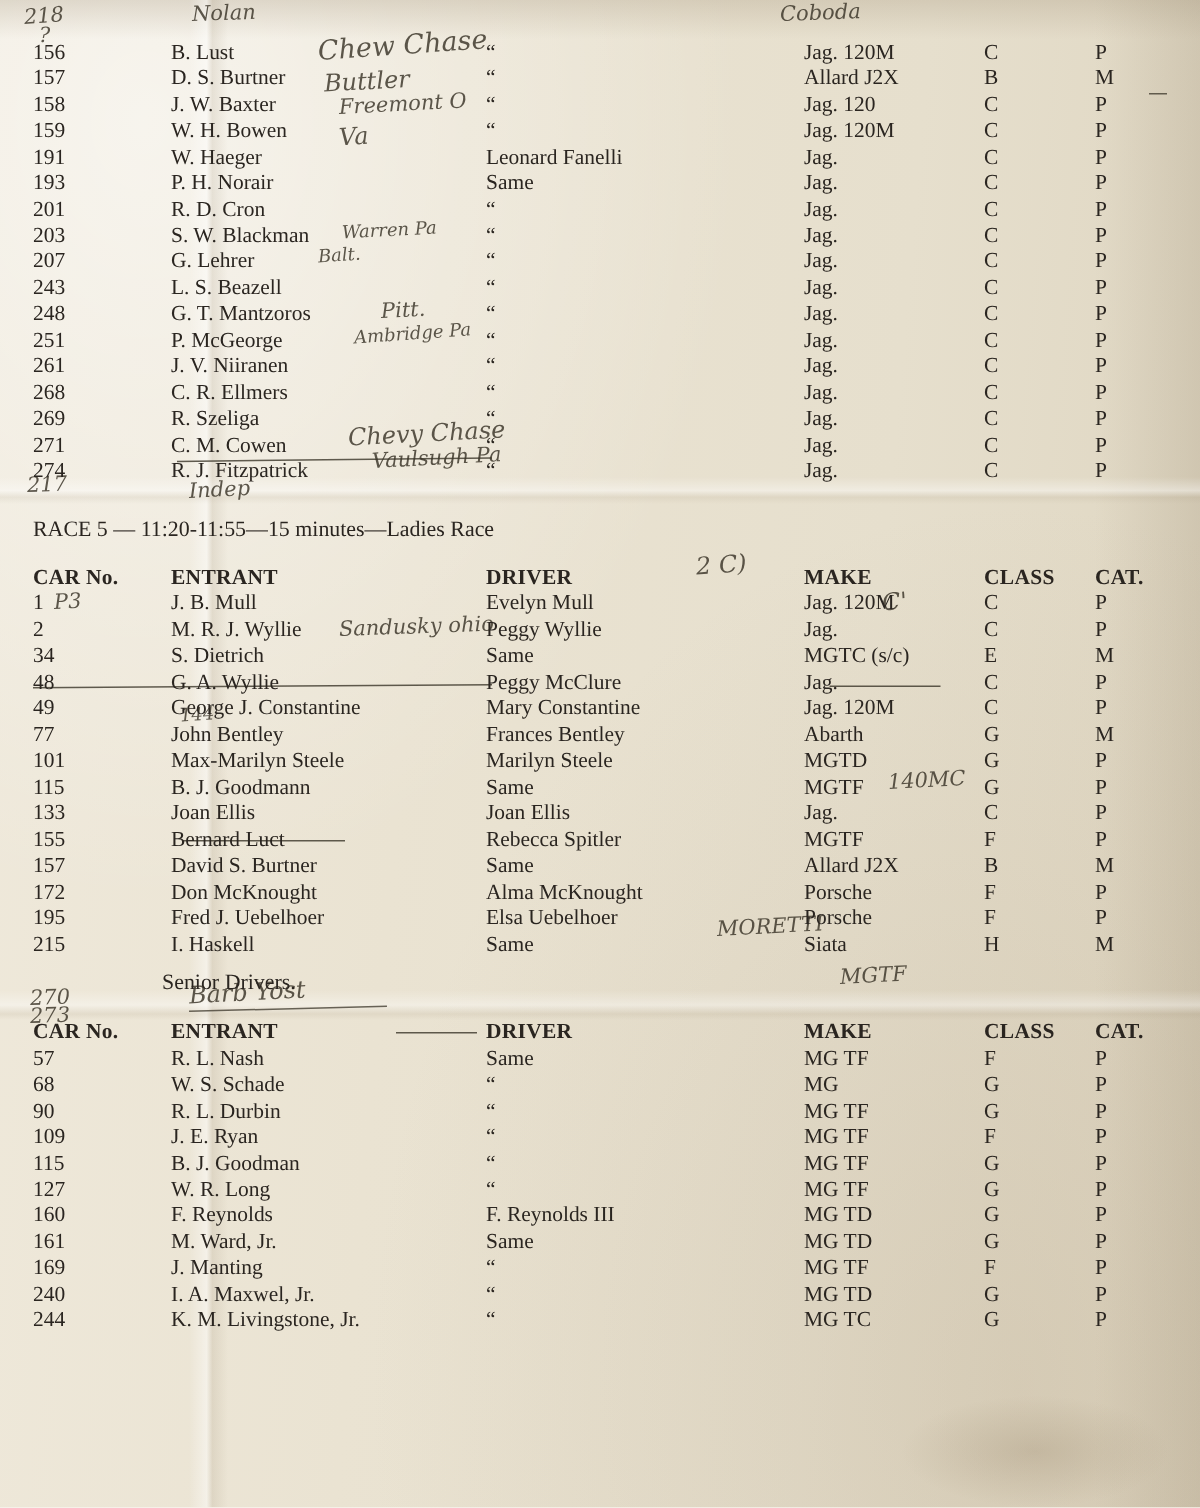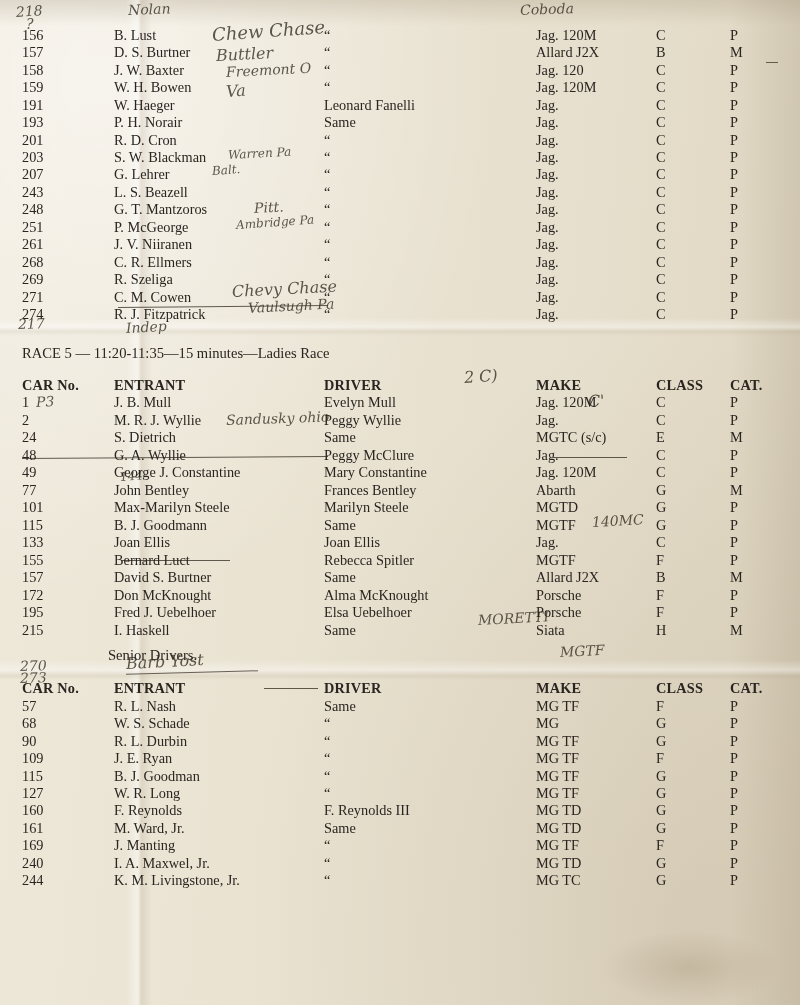--- a/index.html
+++ b/index.html
@@ -268,21 +268,21 @@
             <td class="c-ent">R. J. Fitzpatrick</td>
             <td class="c-drv">“</td>
             <td class="c-make">Jag.</td>
             <td class="c-cls">C</td>
             <td class="c-cat">P</td>
           </tr>
         </tbody>
       </table>
     </div>
 
-    <div class="race-line" style="margin-top:22px;">RACE 5 — 11:20-11:35—15 minutes—Ladies Race</div>
+    <div class="race-line" style="margin-top:22px;">RACE 5 — 11:20-11:55—15 minutes—Ladies Race</div>
 
     <table class="tbl" style="margin-top:14px;">
       <tbody>
         <tr class="hdr">
           <td class="c-no">CAR No.</td>
           <td class="c-ent">ENTRANT</td>
           <td class="c-drv">DRIVER</td>
           <td class="c-make">MAKE</td>
           <td class="c-cls">CLASS</td>
           <td class="c-cat">CAT.</td>
@@ -297,21 +297,21 @@
         </tr>
         <tr>
           <td class="c-no">2</td>
           <td class="c-ent">M. R. J. Wyllie</td>
           <td class="c-drv">Peggy Wyllie</td>
           <td class="c-make">Jag.</td>
           <td class="c-cls">C</td>
           <td class="c-cat">P</td>
         </tr>
         <tr>
-          <td class="c-no">24</td>
+          <td class="c-no">34</td>
           <td class="c-ent">S. Dietrich</td>
           <td class="c-drv">Same</td>
           <td class="c-make">MGTC (s/c)</td>
           <td class="c-cls">E</td>
           <td class="c-cat">M</td>
         </tr>
         <tr>
           <td class="c-no">48</td>
           <td class="c-ent">G. A. Wyllie</td>
           <td class="c-drv">Peggy McClure</td>

